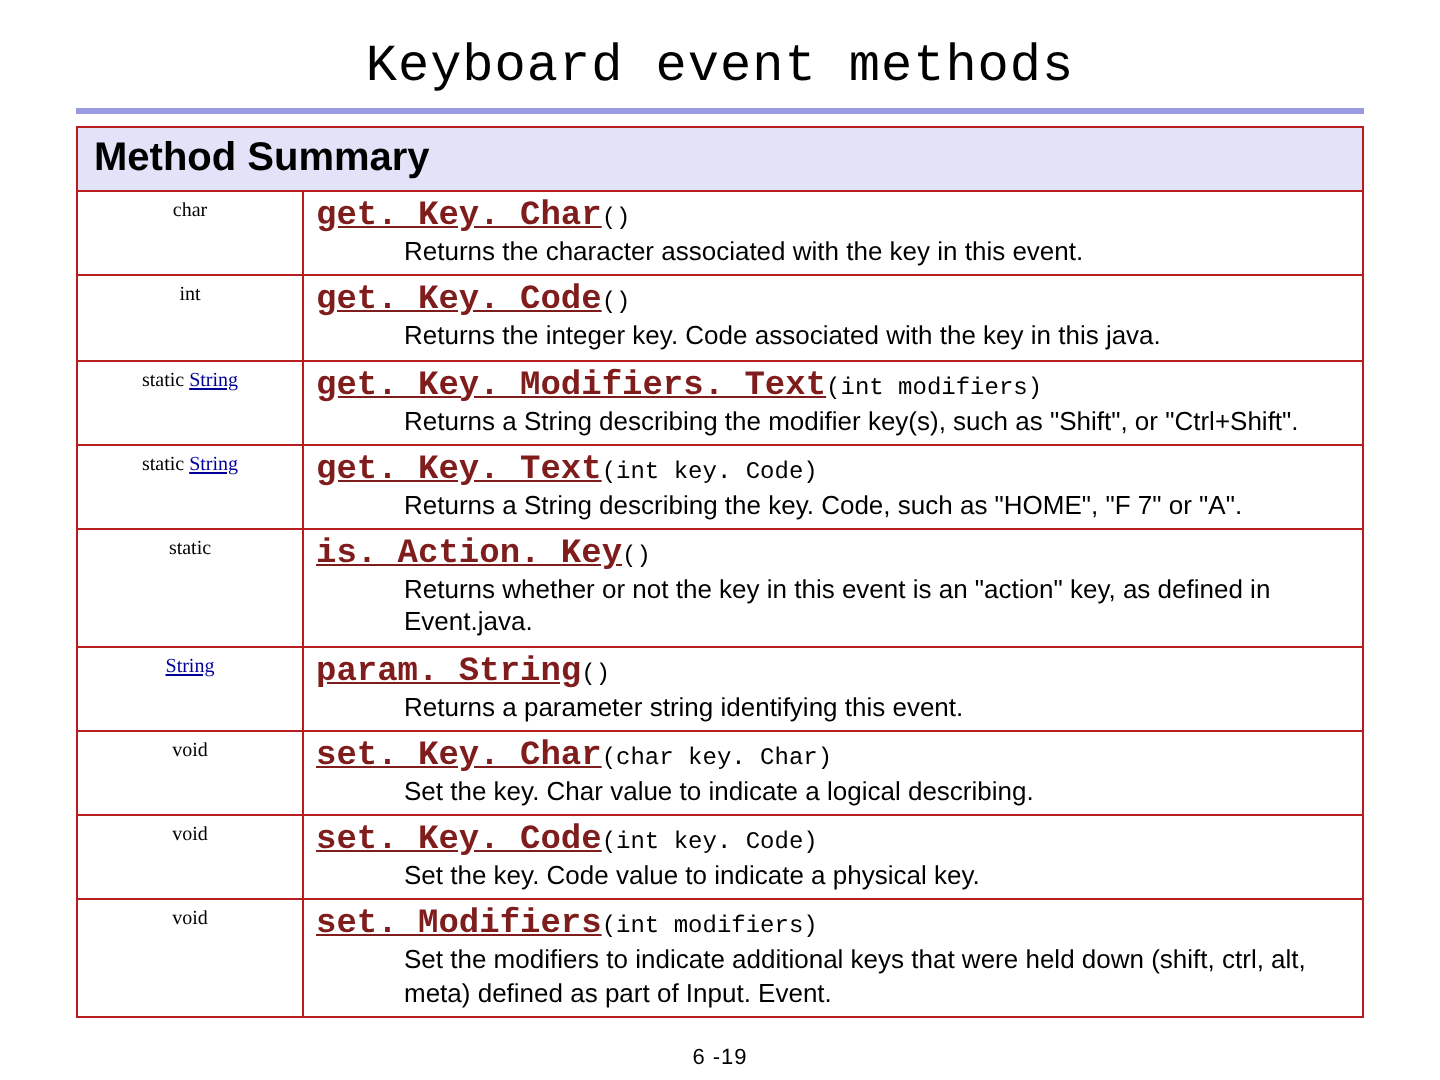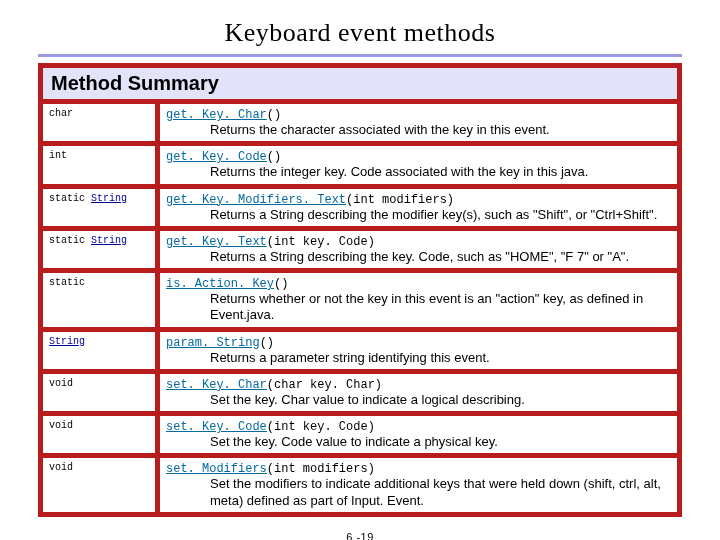--- a/index.html
+++ b/index.html
@@ -9,66 +9,66 @@
     background: #fff;
     width: 720px;
     height: 540px;
     box-sizing: border-box;
   }
   .slide {
     padding: 18px 38px 10px 38px;
     box-sizing: border-box;
   }
   .title {
-    font-family: Liberation Serif, serif;
+    font-family: Liberation Mono, monospace;
     font-size: 26px;
     text-align: center;
     font-weight: normal;
     margin: 0 0 6px 0;
     letter-spacing: 0.5px;
   }
   .divider {
     border-bottom: 3px solid #9a9ae0;
     margin: 0 0 6px 0;
   }
   .table {
     width: 100%;
     border-collapse: collapse;
     font-size: 12px;
     border: 1px solid #777;
   }
   .table td {
-    border: 5px solid #b91c1c;
+    border: 1px solid #b91c1c;
     padding: 3px 6px 3px 6px;
     vertical-align: top;
   }
   .header-cell {
     background: #e2e2f8;
     font-family: "Tahoma", "Arial", sans-serif;
     font-size: 20px;
     font-weight: bold;
     padding: 4px 8px !important;
   }
   .ret-type {
     width: 100px;
-    text-align: left;
-    font-family: Liberation Mono, monospace;
+    text-align: center;
+    font-family: Liberation Serif, serif;
     font-size: 10px;
     padding-top: 4px !important;
   }
   .ret-link {
     color: #000099;
     text-decoration: underline;
   }
   .method-link {
-    color: #0369a1;
+    color: #7f1d1d;
     text-decoration: underline;
     font-family: "Courier New", monospace;
-    font-weight: normal;
-    font-size: 12px;
+    font-weight: bold;
+    font-size: 17px;
   }
   .method-params {
     font-family: "Courier New", monospace;
     font-size: 12px;
   }
   .desc {
     display: block;
     font-family: Arial, Helvetica, sans-serif;
     font-size: 13px;
     padding-left: 44px;

